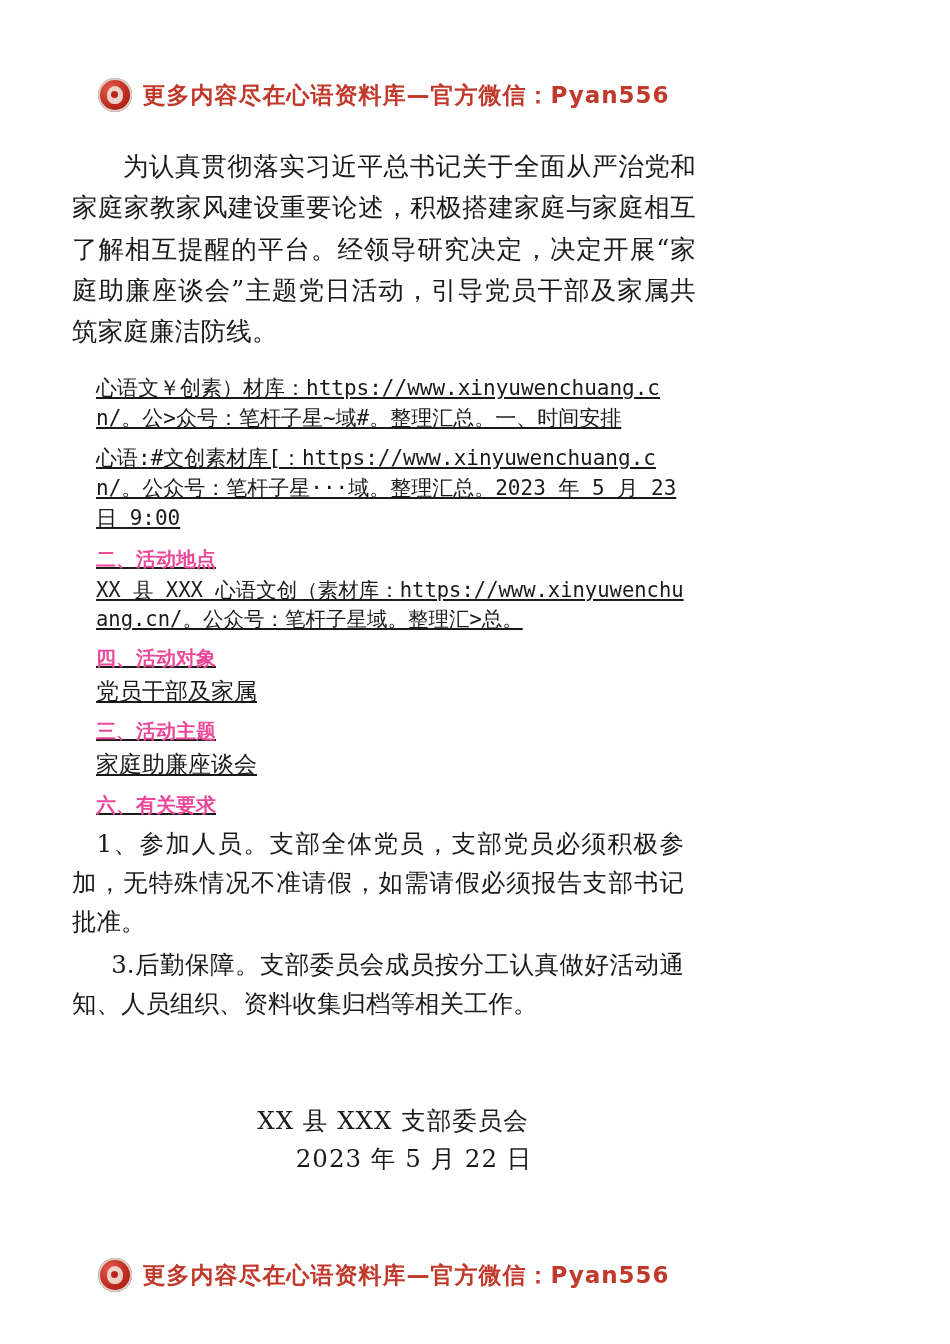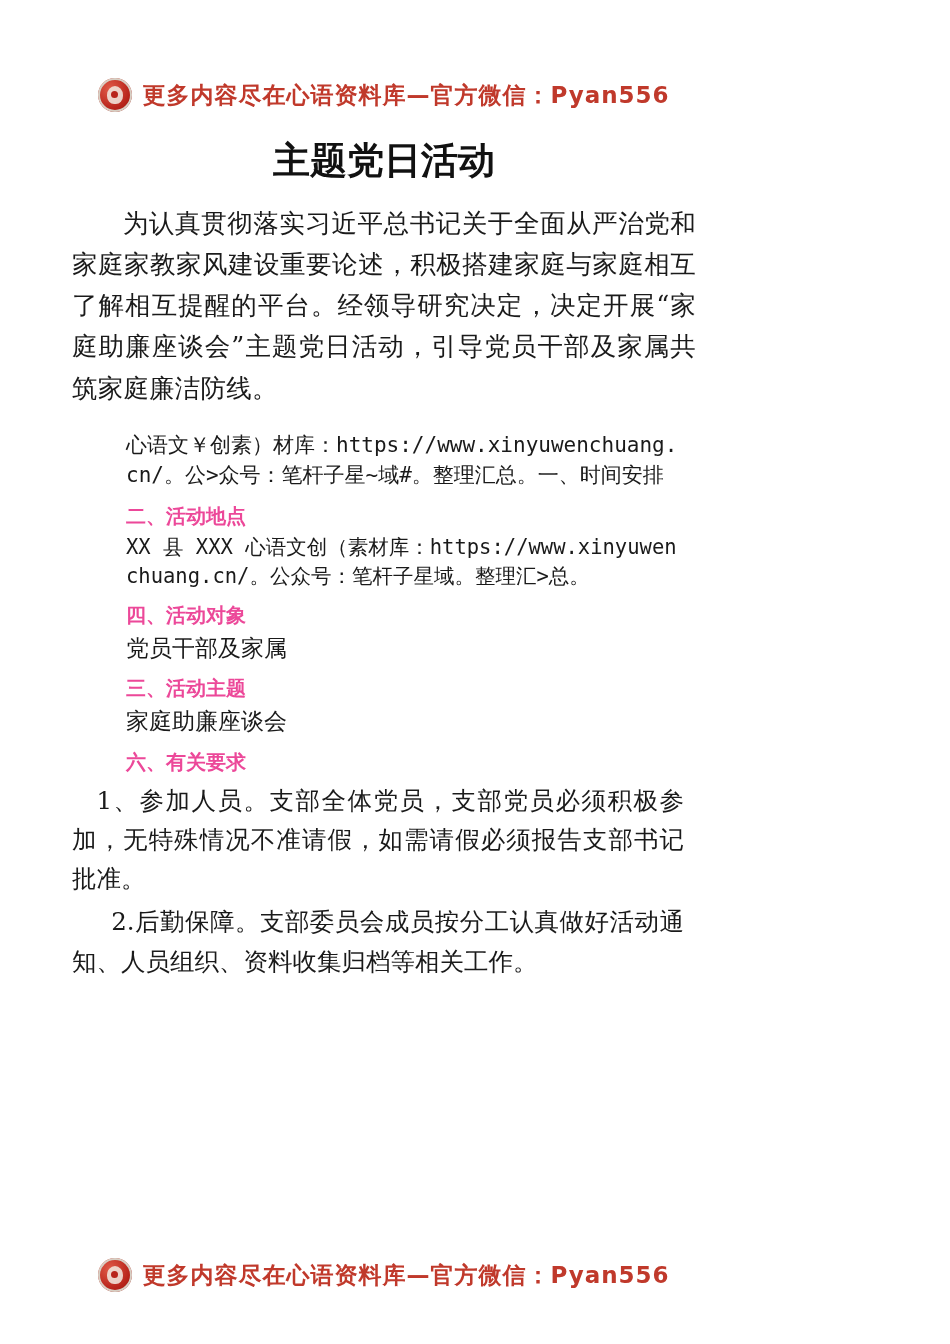--- a/index.html
+++ b/index.html
@@ -91,22 +91,23 @@
     font-size: 25.5px;
     line-height: 1.62;
     text-align: justify;
     text-justify: inter-ideograph;
     margin: 24px 0 22px 0;
     letter-spacing: 0.2px;
   }
   .intro .indent { padding-left: 2em; }
 
   .block {
-    margin-left: 54px;
+    margin-left: 24px;
     margin-right: 10px;
+    text-decoration: underline;
   }
 
   .mono-para {
     font-family: "DejaVu Sans Mono", "Liberation Mono", monospace;
     font-size: 21px;
     line-height: 1.42;
     margin: 0 0 10px 0;
     word-break: break-all;
   }
 
@@ -154,30 +155,30 @@
 <body>
 
 <div class="page">
 
   <div class="watermark top">
     <span class="wm-logo"></span>
     <span>更多内容尽在心语资料库—官方微信：Pyan556</span>
   </div>
 
   <h1 class="doc-title">
-    <span class="line2">主题党日活动</span>
   </h1>
 
   <p class="intro">
     <span class="indent">为认真贯彻落实习近平总书记关于全面从严治党和家庭家教家风建设重要论述，积极搭建家庭与家庭相互了解相互提醒的平台。经领导研究决定，决定开展“家庭助廉座谈会”主题党日活动，引导党员干部及家属共筑家庭廉洁防线。</span>
   </p>
 
   <div class="block">
 
     <p class="mono-para">心语文￥创素）材库：https://www.xinyuwenchuang.cn/。公&gt;众号：笔杆子星~域#。整理汇总。一、时间安排</p>
+    <p class="mono-para">心语:#文创素材库[：https://www.xinyuwenchuang.cn/。公众号：笔杆子星···域。整理汇总。2023 年 5 月 23 日 9:00</p>
 
     <div>
       <div class="section-head">二、活动地点</div>
       <div class="section-body mono">XX 县 XXX 心语文创（素材库：https://www.xinyuwenchuang.cn/。公众号：笔杆子星域。整理汇&gt;总。</div>
     </div>
 
     <div>
       <div class="section-head">四、活动对象</div>
       <div class="section-body">党员干部及家属</div>
     </div>
@@ -189,22 +190,26 @@
 
     <div>
       <div class="section-head">六、有关要求</div>
     </div>
   </div>
 
   <p class="req-para">
     <span class="indent1">1、参加人员。支部全体党员，支部党员必须积极参加，无特殊情况不准请假，如需请假必须报告支部书记批准。</span>
   </p>
   <p class="req-para">
-    <span class="indent2">2.后勤保障。支部委员会成员按分工认真做好活动通知、人员组织、资料收集归档等相关工作。</span>
+    <span class="indent2">3.后勤保障。支部委员会成员按分工认真做好活动通知、人员组织、资料收集归档等相关工作。</span>
   </p>
 
+  <div class="signature">
+    <div class="sig-line1">XX 县 XXX 支部委员会</div>
+    <div class="sig-line2">2023 年 5 月 22 日</div>
+  </div>
 
   <div class="watermark bottom">
     <span class="wm-logo"></span>
     <span>更多内容尽在心语资料库—官方微信：Pyan556</span>
   </div>
 
 </div>
 
 </body></html>

